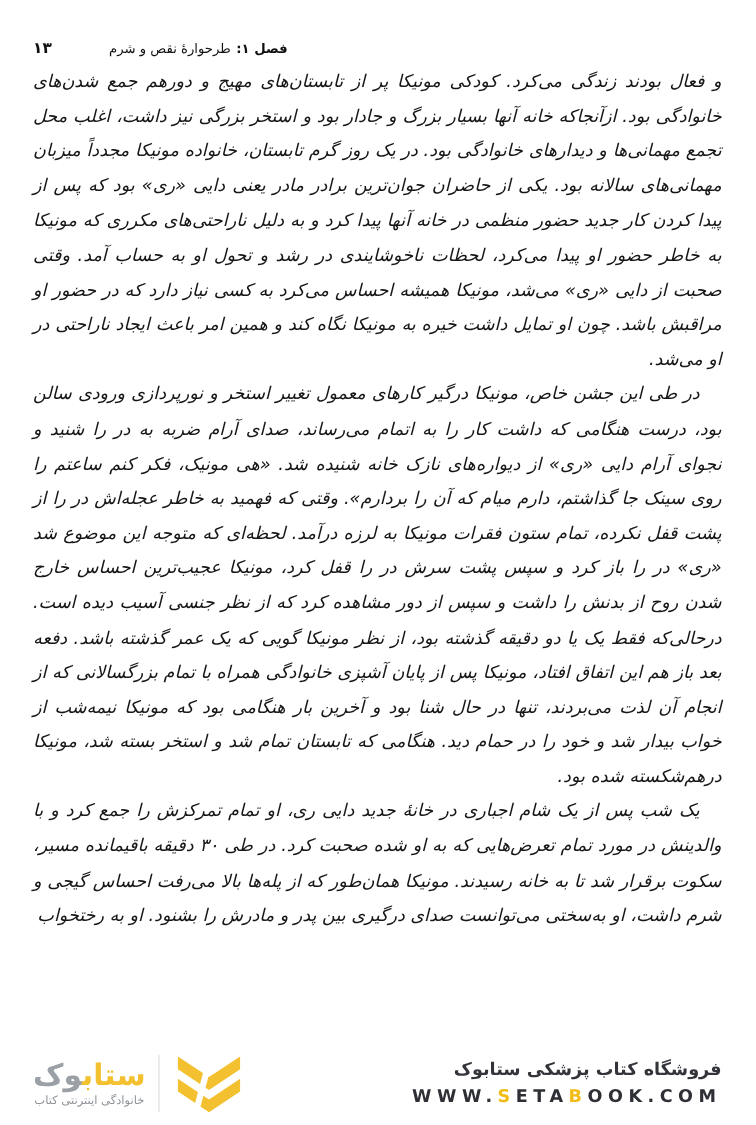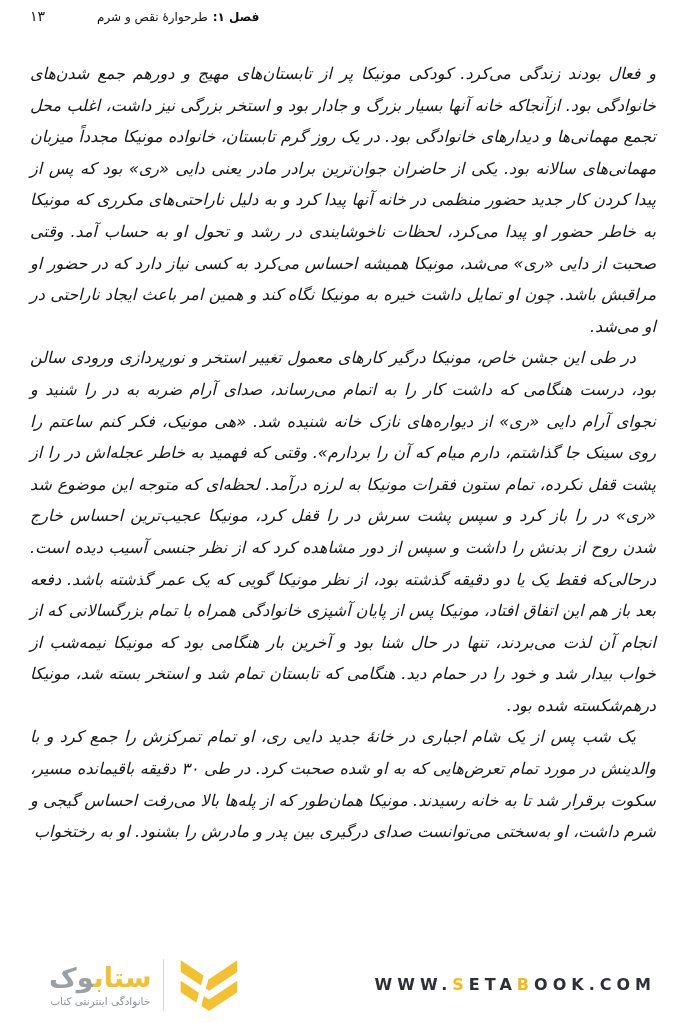--- a/index.html
+++ b/index.html
@@ -9,42 +9,42 @@
     background:#ffffff;
     font-family:"DejaVu Sans",sans-serif;
     overflow:hidden;
   }
   
   .header{
     position:absolute;top:8px;left:30px;right:30px;
     display:flex;align-items:baseline;gap:52px;
     color:#111;
   }
-  .page-num{font-size:14px;font-weight:normal;letter-spacing:1px;}
+  .page-num{font-size:14px;font-weight:bold;letter-spacing:1px;margin-top:28px;}
   .chapter{direction:rtl;font-size:12px;white-space:nowrap;}
   .chapter .lbl{font-weight:bold;margin-left:5px;}
   
   .body-text{
     position:absolute;top:58px;left:30px;right:31px;
     direction:rtl;
     text-align:justify;
     font-style:italic;
     font-size:16px;
     line-height:31.6px;
     color:#161616;
   }
   .body-text p{margin:0;}
   .body-text p.ind{text-indent:20px;}
   
   .footer{
     position:absolute;left:30px;right:31px;bottom:6px;height:64px;
     display:flex;justify-content:space-between;align-items:center;
   }
   .logo-group{display:flex;align-items:center;gap:12px;}
-  .logo-text-block{text-align:center;margin-left:19px;}
+  .logo-text-block{text-align:center;}
   .brand{direction:rtl;font-size:27px;font-weight:bold;line-height:30px;white-space:nowrap;}
   .brand-y{color:#F3C12F;}
   .brand-g{color:#9aa0a6;}
   .tagline{font-size:10.5px;color:#8e9299;direction:rtl;margin-top:2px;}
   .logo-divider{width:1px;height:52px;background:#d9dbdd;}
   .store-block{text-align:right;direction:rtl;}
   .store-title{font-size:16px;font-weight:600;color:#33353a;line-height:24px;}
   .website{direction:ltr;font-size:16px;font-weight:bold;letter-spacing:5px;color:#2e3036;line-height:26px;white-space:nowrap;}
   .website .accent{color:#F3BC14;}
 </style>
@@ -77,18 +77,19 @@
       </div>
       <div class="logo-divider"></div>
       <svg width="66" height="58" viewBox="0 0 90 80" aria-hidden="true">
         <polygon points="6,6 45,32 84,6 84,22 45,48 6,22" fill="#F3C12F"></polygon>
         <polygon points="6,34 45,60 84,34 84,50 45,76 6,50" fill="#F3C12F"></polygon>
         <polygon points="24,78 44,2 52,2 32,78" fill="#ffffff"></polygon>
       </svg>
     </div>
 
     <div class="store-block">
+      <div class="store-title">فروشگاه کتاب پزشکی ستابوک</div>
       <div class="website"><span>WWW.</span><span class="accent">S</span><span>ETA</span><span class="accent">B</span><span>OOK.COM</span></div>
     </div>
 
   </div>
 
 </div>
 
 </body></html>

